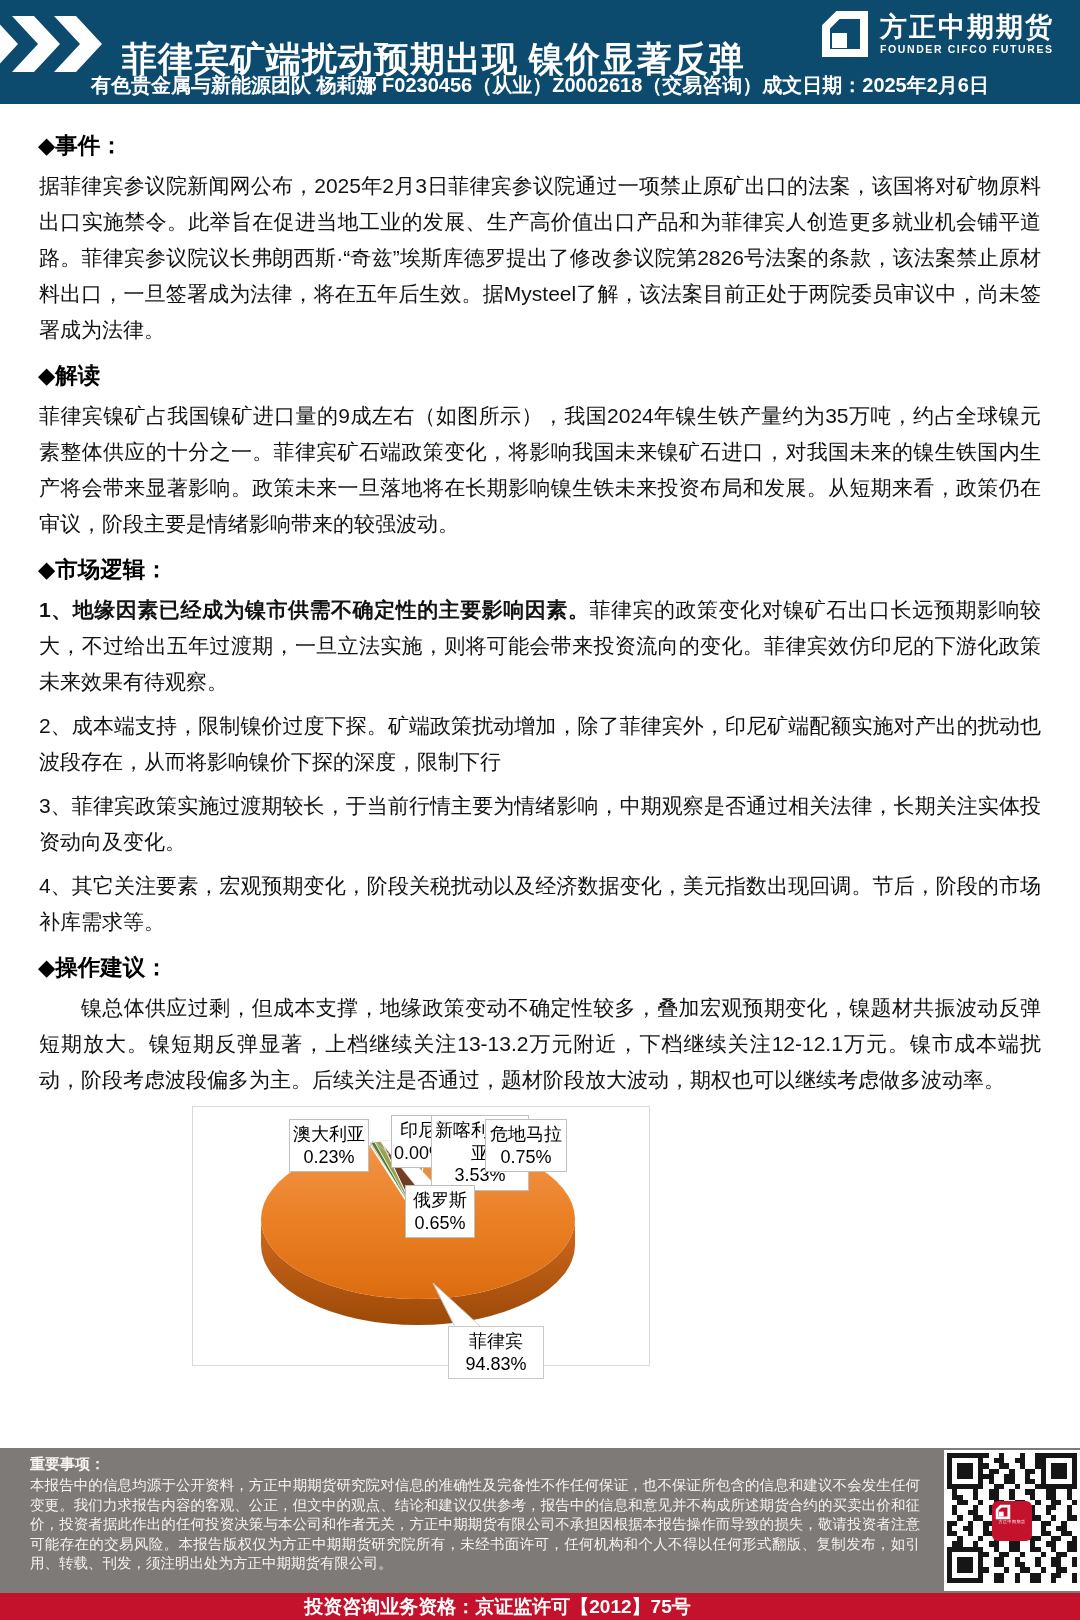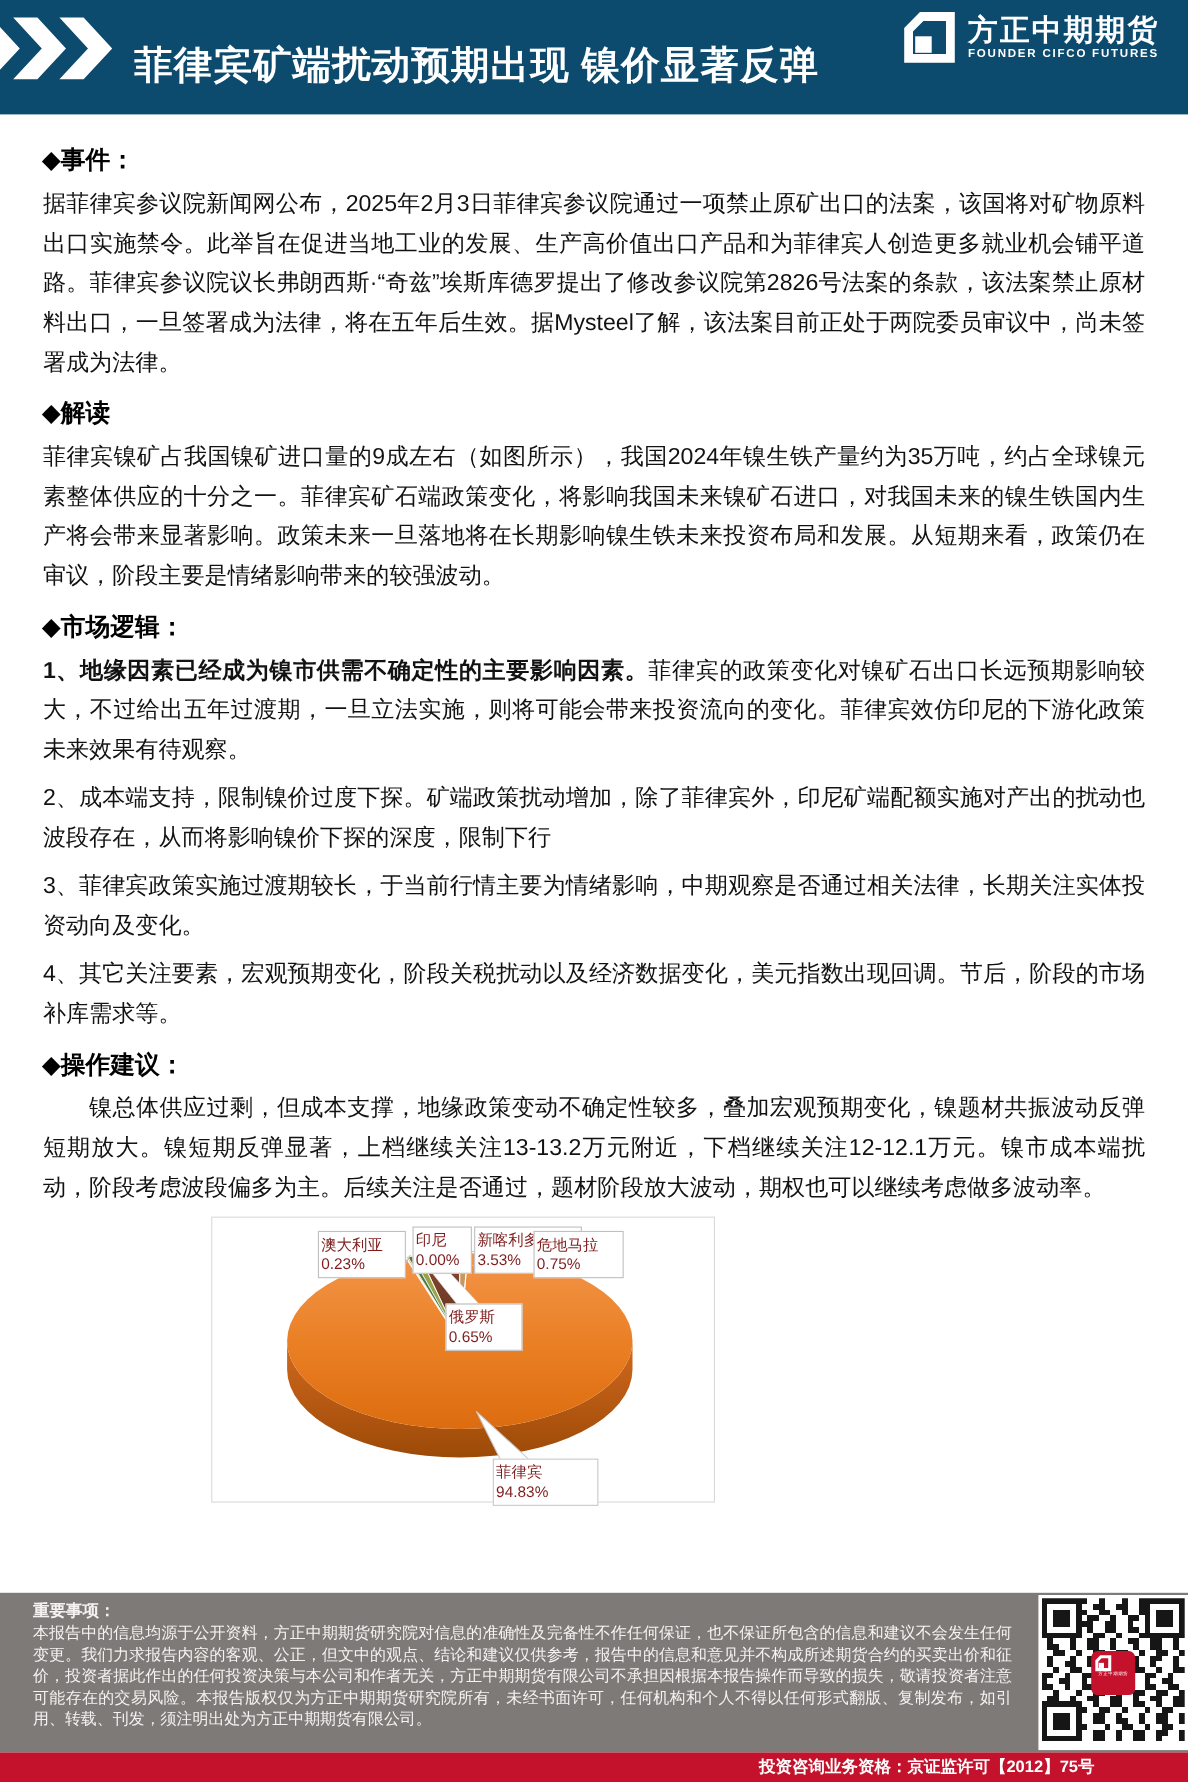--- a/index.html
+++ b/index.html
@@ -18,31 +18,31 @@
   
   .content{padding:14px 38px 0;}
   .sec-h{font-size:22.5px;font-weight:bold;margin:12px 0 7px;color:#000;}
   .para{font-size:21px;line-height:36px;text-align:justify;margin:0 1px 8px;}
   .para.indent{text-indent:2em;}
   .lead-bold{font-weight:bold;}
   
   .chart-row{display:flex;align-items:flex-end;margin:6px 0 0 154px;}
   .chart-box{position:relative;width:456px;height:258px;border:1px solid #d9d9d9;background:#fff;flex:0 0 auto;}
   .chart-box svg{position:absolute;left:0;top:0;}
-  .callout{position:absolute;background:#fff;border:1px solid #bfbfbf;text-align:left;
-           font-size:14px;line-height:1.25;color:#7f1d1d;padding:3px 2px;box-sizing:border-box;}
+  .callout{position:absolute;background:#fff;border:1px solid #bfbfbf;text-align:center;
+           font-size:18px;line-height:1.25;color:#000000;padding:3px 2px;box-sizing:border-box;}
   .src{margin:0 0 10px 34px;font-size:20px;color:#3d3d3d;white-space:nowrap;}
   
   .foot{position:absolute;left:0;right:0;bottom:0;}
   .foot-gray{position:relative;background:#7e7a78;color:#f5f3f1;height:145px;box-sizing:border-box;
              padding:7px 160px 0 30px;}
   .foot-h{font-size:15px;font-weight:bold;margin:0 0 2px;}
   .foot-p{font-size:14.5px;line-height:19.5px;text-align:justify;margin:0;}
-  .foot-red{background:#c4122d;height:27px;line-height:27px;color:#fff;font-size:15px;font-weight:bold;
-            text-align:right;padding-right:85px;}
+  .foot-red{background:#c4122d;height:27px;line-height:27px;color:#fff;font-size:19px;font-weight:bold;
+            text-align:center;padding-right:85px;}
   .qr-wrap{position:absolute;right:0;top:2px;width:136px;height:141px;background:#fff;z-index:5;}
   .qr-wrap svg{position:absolute;left:3px;top:3px;}
   .qr-logo{position:absolute;left:50%;top:50%;width:40px;height:40px;margin:-20px 0 0 -20px;
            background:#c4122d;border-radius:6px;display:flex;flex-direction:column;align-items:center;justify-content:center;}
   .qr-logo-txt{color:#fff;font-size:4px;letter-spacing:.5px;margin-top:2px;white-space:nowrap;}
 </style>
 </head>
 <body>
 
 <div class="page">
@@ -59,20 +59,21 @@
     <div class="logo">
       <svg width="52" height="52" viewBox="0 0 52 52">
         <path d="M19 7 H45 V45 H7 V19 Z" fill="none" stroke="#ffffff" stroke-width="8" stroke-linejoin="miter"></path>
         <rect x="13" y="25" width="15" height="15" fill="#ffffff"></rect>
       </svg>
       <div class="logo-txt">
         <span class="logo-cn">方正中期期货</span>
         <span class="logo-en">FOUNDER CIFCO FUTURES</span>
       </div>
     </div>
+    <div class="byline">有色贵金属与新能源团队 杨莉娜 F0230456（从业）Z0002618（交易咨询）成文日期：2025年2月6日</div>
   </header>
 
   <main class="content">
 
     <div class="sec-h">◆事件：</div>
     <p class="para">据菲律宾参议院新闻网公布，2025年2月3日菲律宾参议院通过一项禁止原矿出口的法案，该国将对矿物原料出口实施禁令。此举旨在促进当地工业的发展、生产高价值出口产品和为菲律宾人创造更多就业机会铺平道路。菲律宾参议院议长弗朗西斯·“奇兹”埃斯库德罗提出了修改参议院第2826号法案的条款，该法案禁止原材料出口，一旦签署成为法律，将在五年后生效。据Mysteel了解，该法案目前正处于两院委员审议中，尚未签署成为法律。</p>
 
     <div class="sec-h">◆解读</div>
     <p class="para">菲律宾镍矿占我国镍矿进口量的9成左右（如图所示），我国2024年镍生铁产量约为35万吨，约占全球镍元素整体供应的十分之一。菲律宾矿石端政策变化，将影响我国未来镍矿石进口，对我国未来的镍生铁国内生产将会带来显著影响。政策未来一旦落地将在长期影响镍生铁未来投资布局和发展。从短期来看，政策仍在审议，阶段主要是情绪影响带来的较强波动。</p>
 
@@ -121,21 +122,21 @@
           <polygon points="240,176 262,220 288,220" fill="#ffffff" stroke="#c9c9c9" stroke-width="1"></polygon>
 
           <g stroke="#bfbfbf" stroke-width="1">
             <line x1="172" y1="49" x2="180" y2="34"></line>
             <line x1="196" y1="47" x2="182" y2="35"></line>
             <line x1="246" y1="47" x2="208" y2="32"></line>
             <line x1="292" y1="29" x2="235" y2="31"></line>
           </g>
         </svg>
         <div class="callout" style="left:96px;top:12px;width:80px;"><span>澳大利亚</span><br><span>0.23%</span></div>
-        <div class="callout" style="left:182px;top:8px;width:54px;"><span>印尼</span><br><span>0.00%</span></div>
+        <div class="callout" style="left:198px;top:8px;width:54px;"><span>印尼</span><br><span>0.00%</span></div>
         <div class="callout" style="left:238px;top:8px;width:98px;"><span>新喀利多尼亚</span><br><span>3.53%</span></div>
         <div class="callout" style="left:292px;top:12px;width:82px;"><span>危地马拉</span><br><span>0.75%</span></div>
         <div class="callout" style="left:212px;top:78px;width:70px;"><span>俄罗斯</span><br><span>0.65%</span></div>
         <div class="callout" style="left:255px;top:219px;width:96px;border-color:#c9c9c9;"><span>菲律宾</span><br><span>94.83%</span></div>
       </div>
     </div>
   </main>
 
   <footer class="foot">
     <div class="foot-gray">

